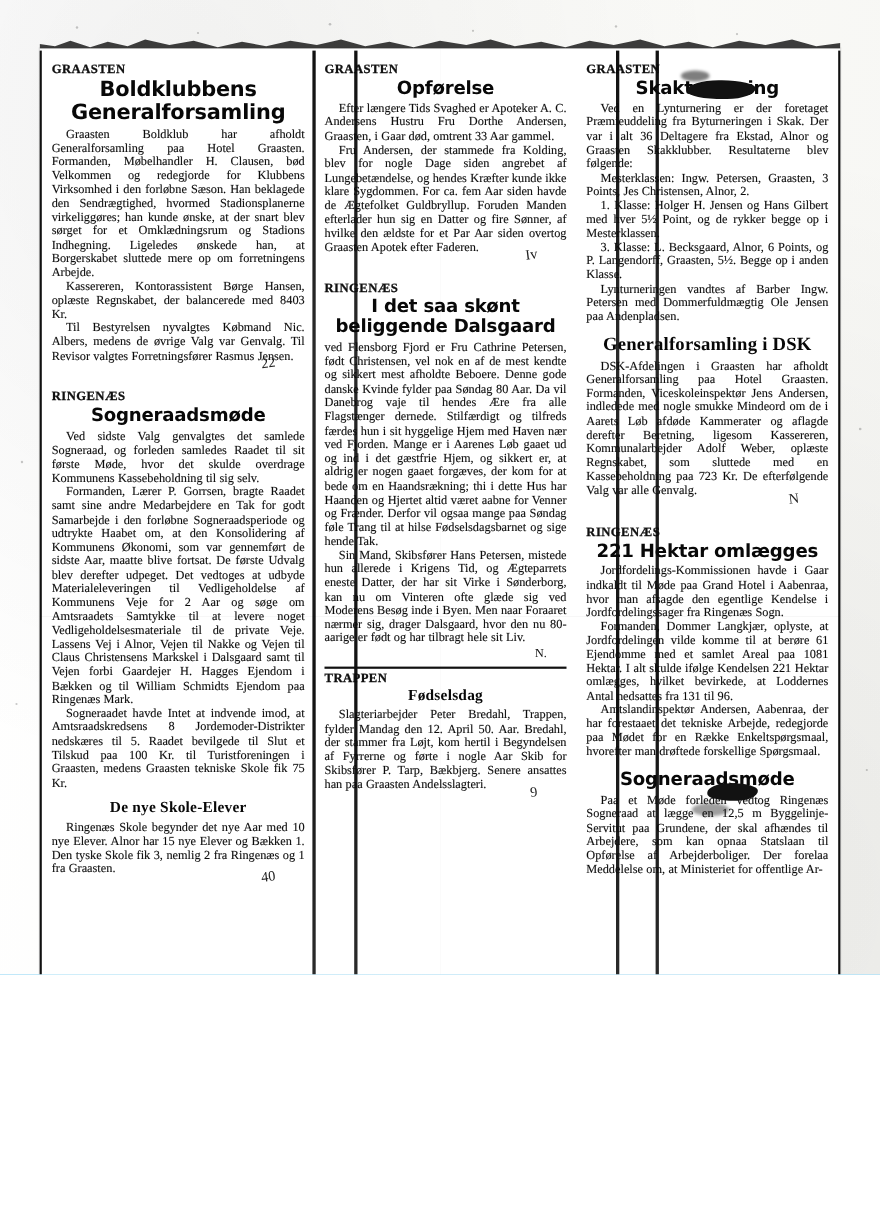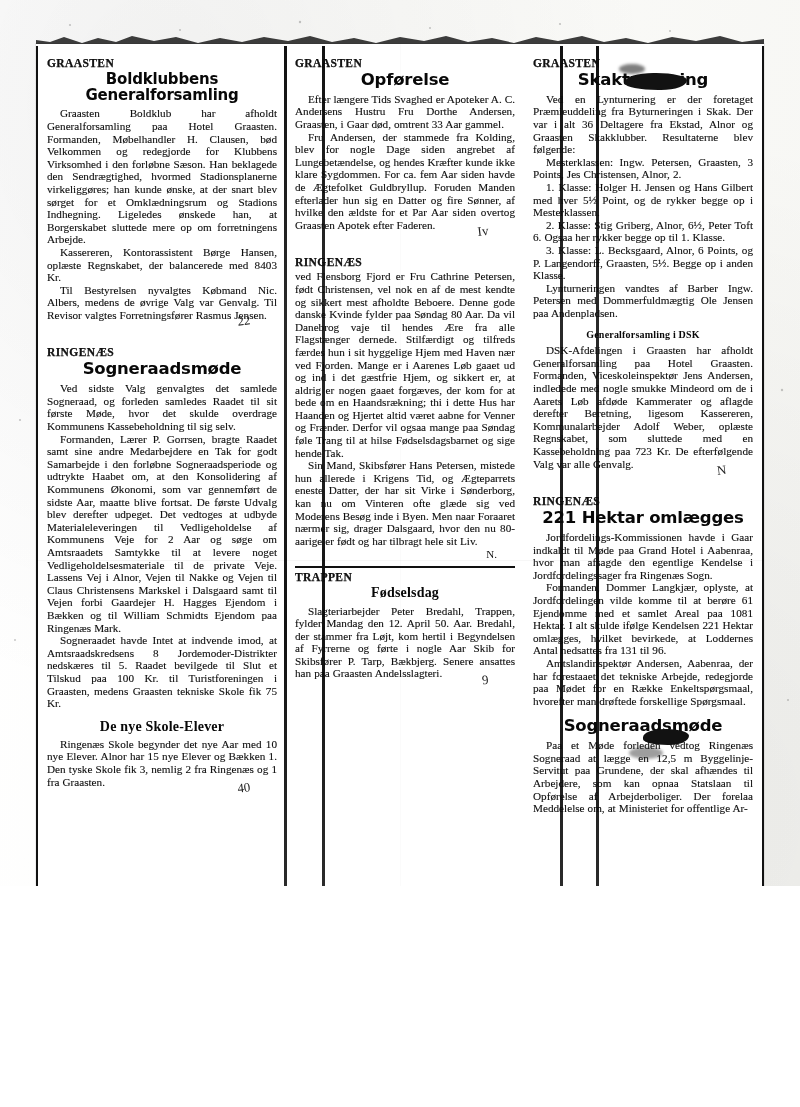--- a/index.html
+++ b/index.html
@@ -107,21 +107,21 @@
   .headline {
     font-family: "DejaVu Sans", sans-serif;
     font-weight: bold;
     text-align: center;
     color: #080808;
     line-height: 1.08;
     margin: 1px 0 4px 0;
     letter-spacing: -.2px;
   }
   .h-big   { font-size: 16.5px; }
-  .h-med   { font-size: 15px; text-align: center; }
+  .h-med   { font-size: 19px; text-align: center; }
   .h-serif {
     font-family: "Liberation Serif", serif;
     font-weight: bold;
     font-size: 14px;
     letter-spacing: .2px;
   }
 
   p.body {
     font-family: "Liberation Serif", serif;
     font-size: 11.2px;
@@ -272,20 +272,21 @@
       <div>
         <div class="kicker">GRAASTEN</div>
         <div class="headline h-big">Opførelse</div>
         <p class="body">Efter længere Tids Svaghed er Apoteker A. C. Andersens Hustru Fru Dorthe Andersen, Graasten, i Gaar død, omtrent 33 Aar gammel.</p>
         <p class="body">Fru Andersen, der stammede fra Kolding, blev for nogle Dage siden angrebet af Lungebetændelse, og hendes Kræfter kunde ikke klare Sygdommen. For ca. fem Aar siden havde de Ægtefolket Guldbryllup. Foruden Manden efterlader hun sig en Datter og fire Sønner, af hvilke den ældste for et Par Aar siden overtog Graasten Apotek efter Faderen.</p>
         <div class="sign-hand">Iv</div>
       </div>
 
       <div>
         <div class="kicker">RINGENÆS</div>
+        <div class="headline h-big">I det saa skønt beliggende Dalsgaard</div>
         <p class="body cont">ved Flensborg Fjord er Fru Cathrine Petersen, født Christensen, vel nok en af de mest kendte og sikkert mest afholdte Beboere. Denne gode danske Kvinde fylder paa Søndag 80 Aar. Da vil Danebrog vaje til hendes Ære fra alle Flagstænger dernede. Stilfærdigt og tilfreds færdes hun i sit hyggelige Hjem med Haven nær ved Fjorden. Mange er i Aarenes Løb gaaet ud og ind i det gæstfrie Hjem, og sikkert er, at aldrig er nogen gaaet forgæves, der kom for at bede om en Haandsrækning; thi i dette Hus har Haanden og Hjertet altid været aabne for Venner og Frænder. Derfor vil ogsaa mange paa Søndag føle Trang til at hilse Fødselsdagsbarnet og sige hende Tak.</p>
         <p class="body">Sin Mand, Skibsfører Hans Petersen, mistede hun allerede i Krigens Tid, og Ægteparrets eneste Datter, der har sit Virke i Sønderborg, kan nu om Vinteren ofte glæde sig ved Moderens Besøg inde i Byen. Men naar Foraaret nærmer sig, drager Dalsgaard, hvor den nu 80-aarige er født og har tilbragt hele sit Liv.</p>
         <div class="sign">N.</div>
       </div>
 
       <hr class="hr-box">
 
       <div>
         <div class="kicker" style="margin-top:2px;">TRAPPEN</div>
         <div class="headline h-serif">Fødselsdag</div>
@@ -298,27 +299,26 @@
     <div class="col col3">
 
       <div style="position:relative;">
         <div class="kicker">GRAASTEN</div>
         <div class="headline h-big">Skakturnering</div>
         <div class="blot" style="left:92px; top:16px; width:62px; height:17px;"></div>
         <div class="smudge" style="left:86px; top:7px; width:26px; height:10px;"></div>
         <p class="body">Ved en Lynturnering er der foretaget Præmieuddeling fra Byturneringen i Skak. Der var i alt 36 Deltagere fra Ekstad, Alnor og Graasten Skakklubber. Resultaterne blev følgende:</p>
         <p class="body">Mesterklassen: Ingw. Petersen, Graasten, 3 Points, Jes Christensen, Alnor, 2.</p>
         <p class="body">1. Klasse: Holger H. Jensen og Hans Gilbert med hver 5½ Point, og de rykker begge op i Mesterklassen.</p>
-        <p class="body">2. Klasse: Stig Griberg, Alnor, 6½, Peter Toft 6. Ogsaa her rykker begge op til 1. Klasse.</p>
         <p class="body">3. Klasse: L. Becksgaard, Alnor, 6 Points, og P. Langendorff, Graasten, 5½. Begge op i anden Klasse.</p>
         <p class="body">Lynturneringen vandtes af Barber Ingw. Petersen med Dommerfuldmægtig Ole Jensen paa Andenpladsen.</p>
       </div>
 
       <div>
-        <div class="headline h-serif" style="margin-top:10px; font-size:10px;">Generalforsamling i DSK</div>
+        <div class="headline h-serif" style="margin-top:10px; font-size:17px;">Generalforsamling i DSK</div>
         <p class="body">DSK-Afdelingen i Graasten har afholdt Generalforsamling paa Hotel Graasten. Formanden, Viceskoleinspektør Jens Andersen, indledede med nogle smukke Mindeord om de i Aarets Løb afdøde Kammerater og aflagde derefter Beretning, ligesom Kassereren, Kommunalarbejder Adolf Weber, oplæste Regnskabet, som sluttede med en Kassebeholdning paa 723 Kr. De efterfølgende Valg var alle Genvalg.</p>
         <div class="sign-hand">N</div>
       </div>
 
       <div>
         <div class="kicker">RINGENÆS</div>
         <div class="headline h-big">221 Hektar omlægges</div>
         <p class="body">Jordfordelings-Kommissionen havde i Gaar indkaldt til Møde paa Grand Hotel i Aabenraa, hvor man afsagde den egentlige Kendelse i Jordfordelingssager fra Ringenæs Sogn.</p>
         <p class="body">Formanden, Dommer Langkjær, oplyste, at Jordfordelingen vilde komme til at berøre 61 Ejendomme med et samlet Areal paa 1081 Hektar. I alt skulde ifølge Kendelsen 221 Hektar omlægges, hvilket bevirkede, at Loddernes Antal nedsattes fra 131 til 96.</p>
         <p class="body">Amtslandinspektør Andersen, Aabenraa, der har forestaaet det tekniske Arbejde, redegjorde paa Mødet for en Række Enkeltspørgsmaal, hvorefter man drøftede forskellige Spørgsmaal.</p>

